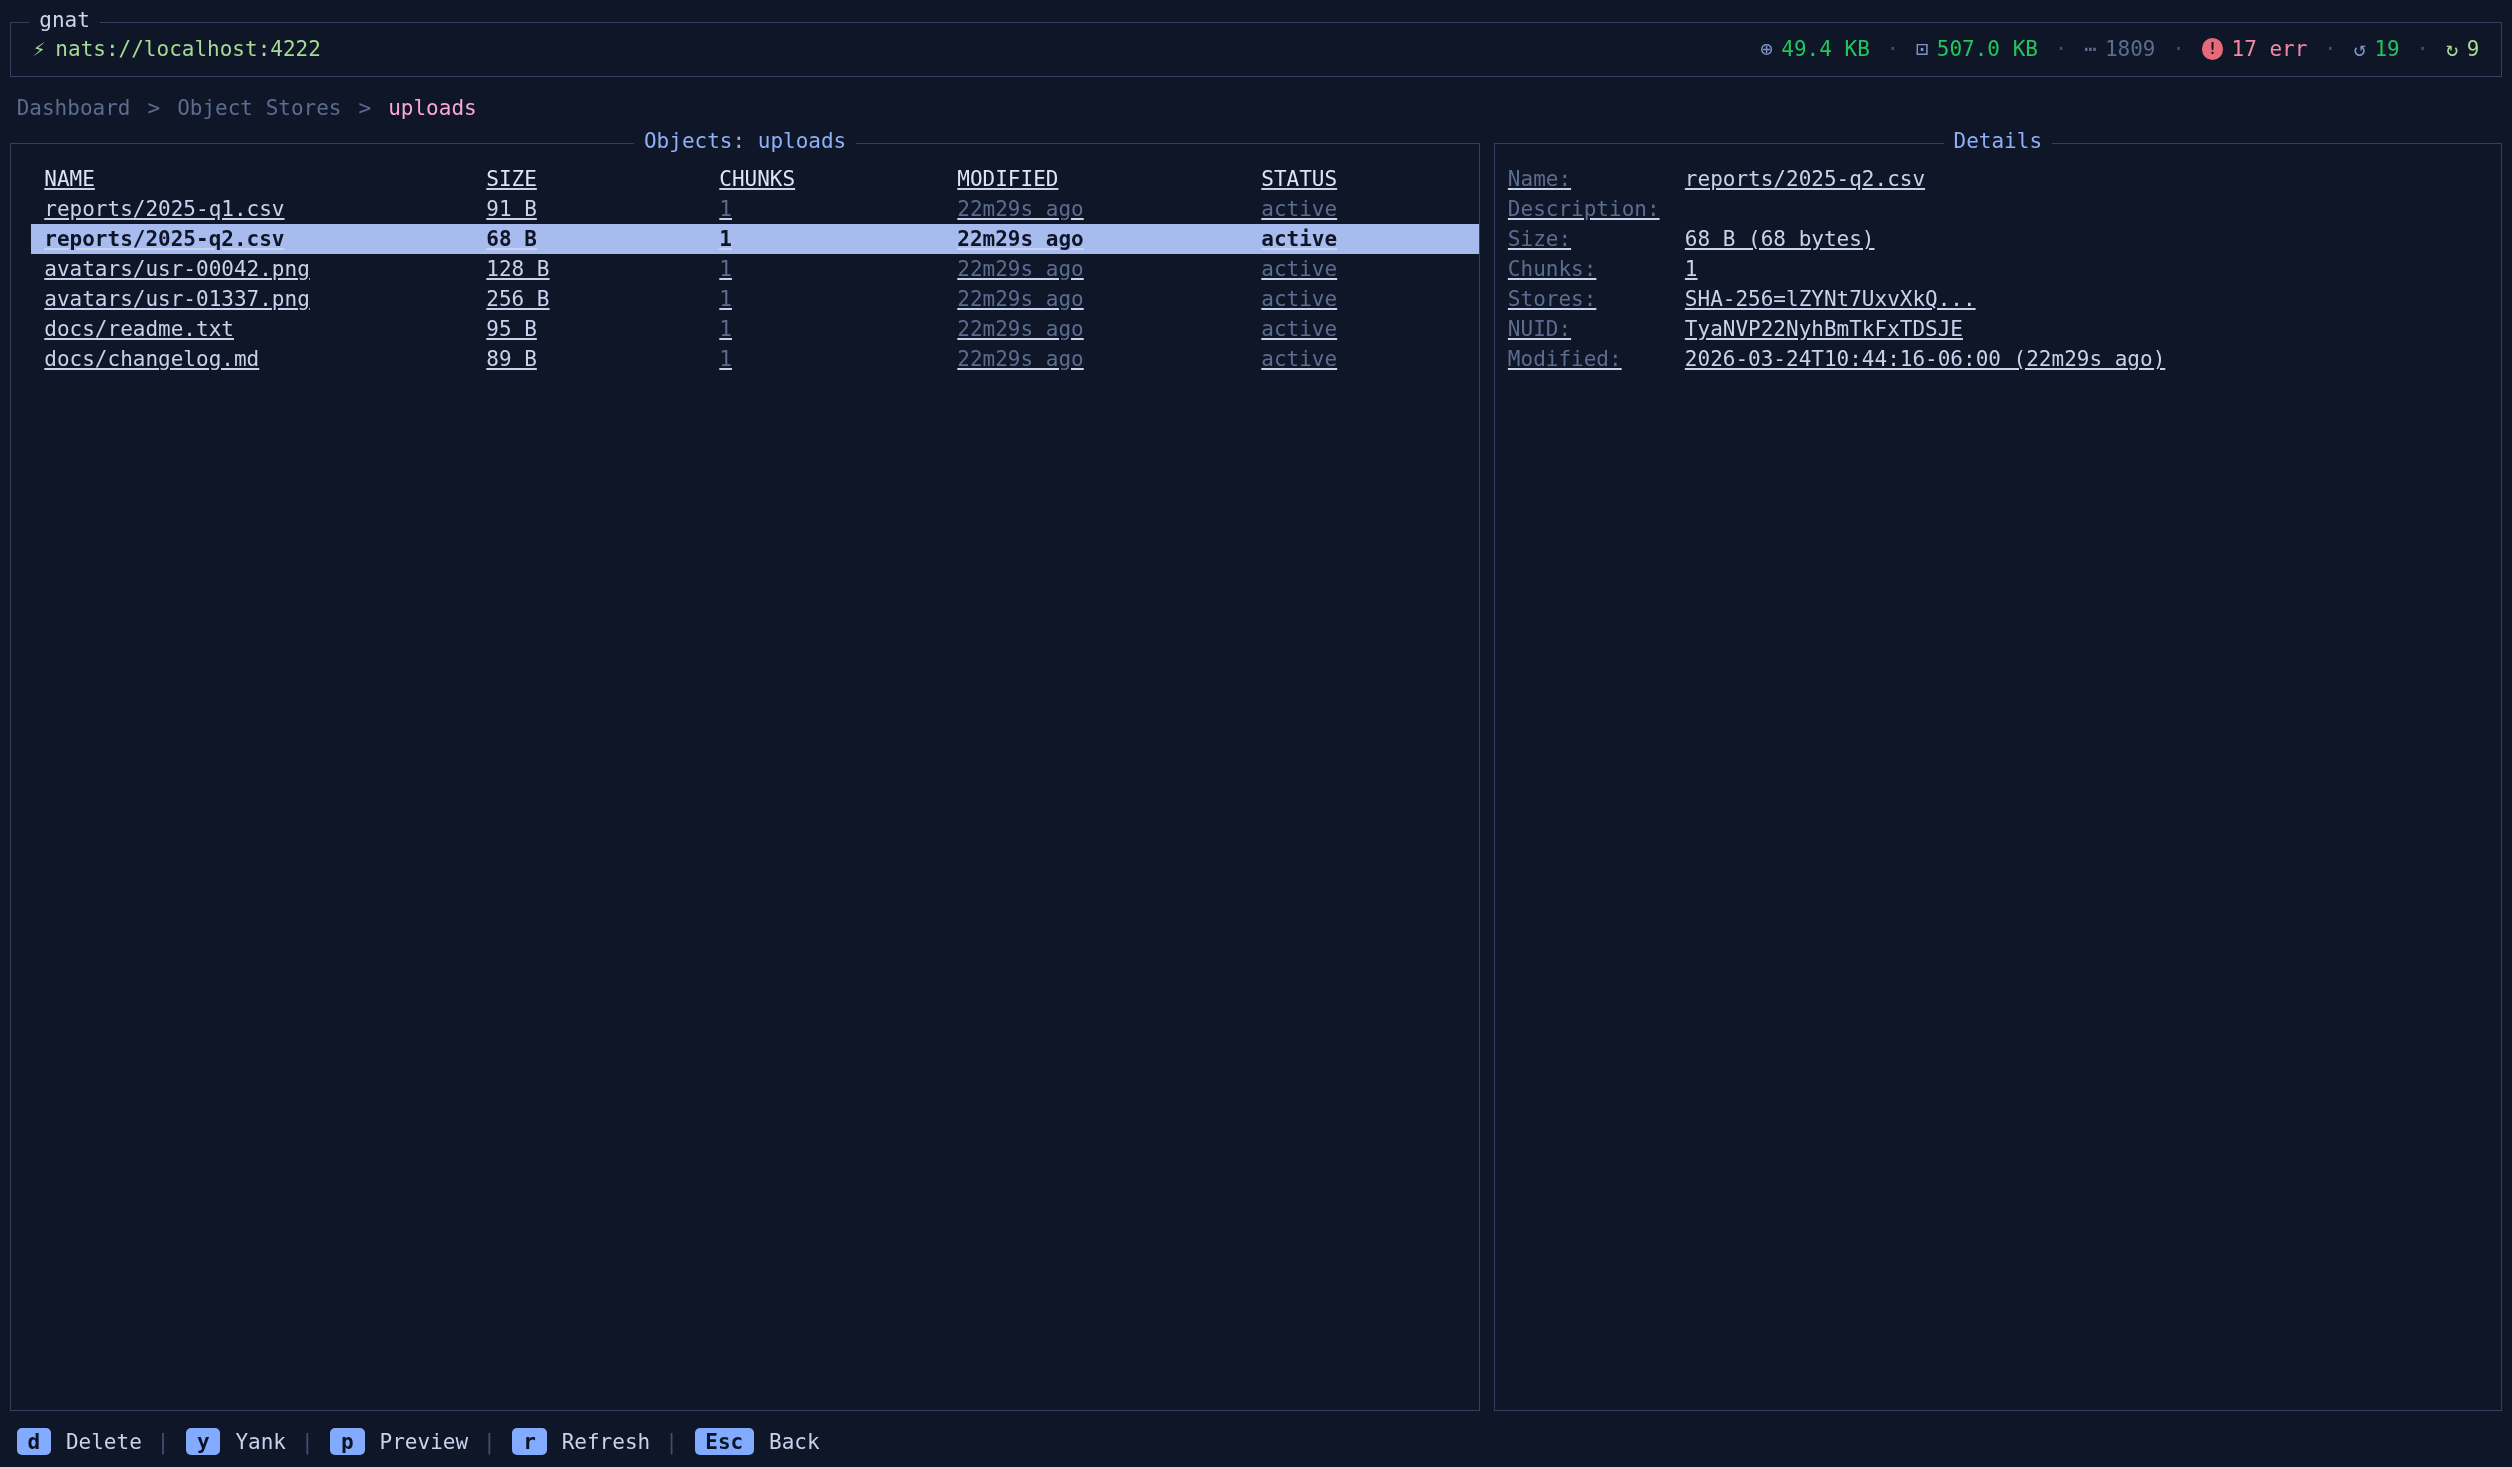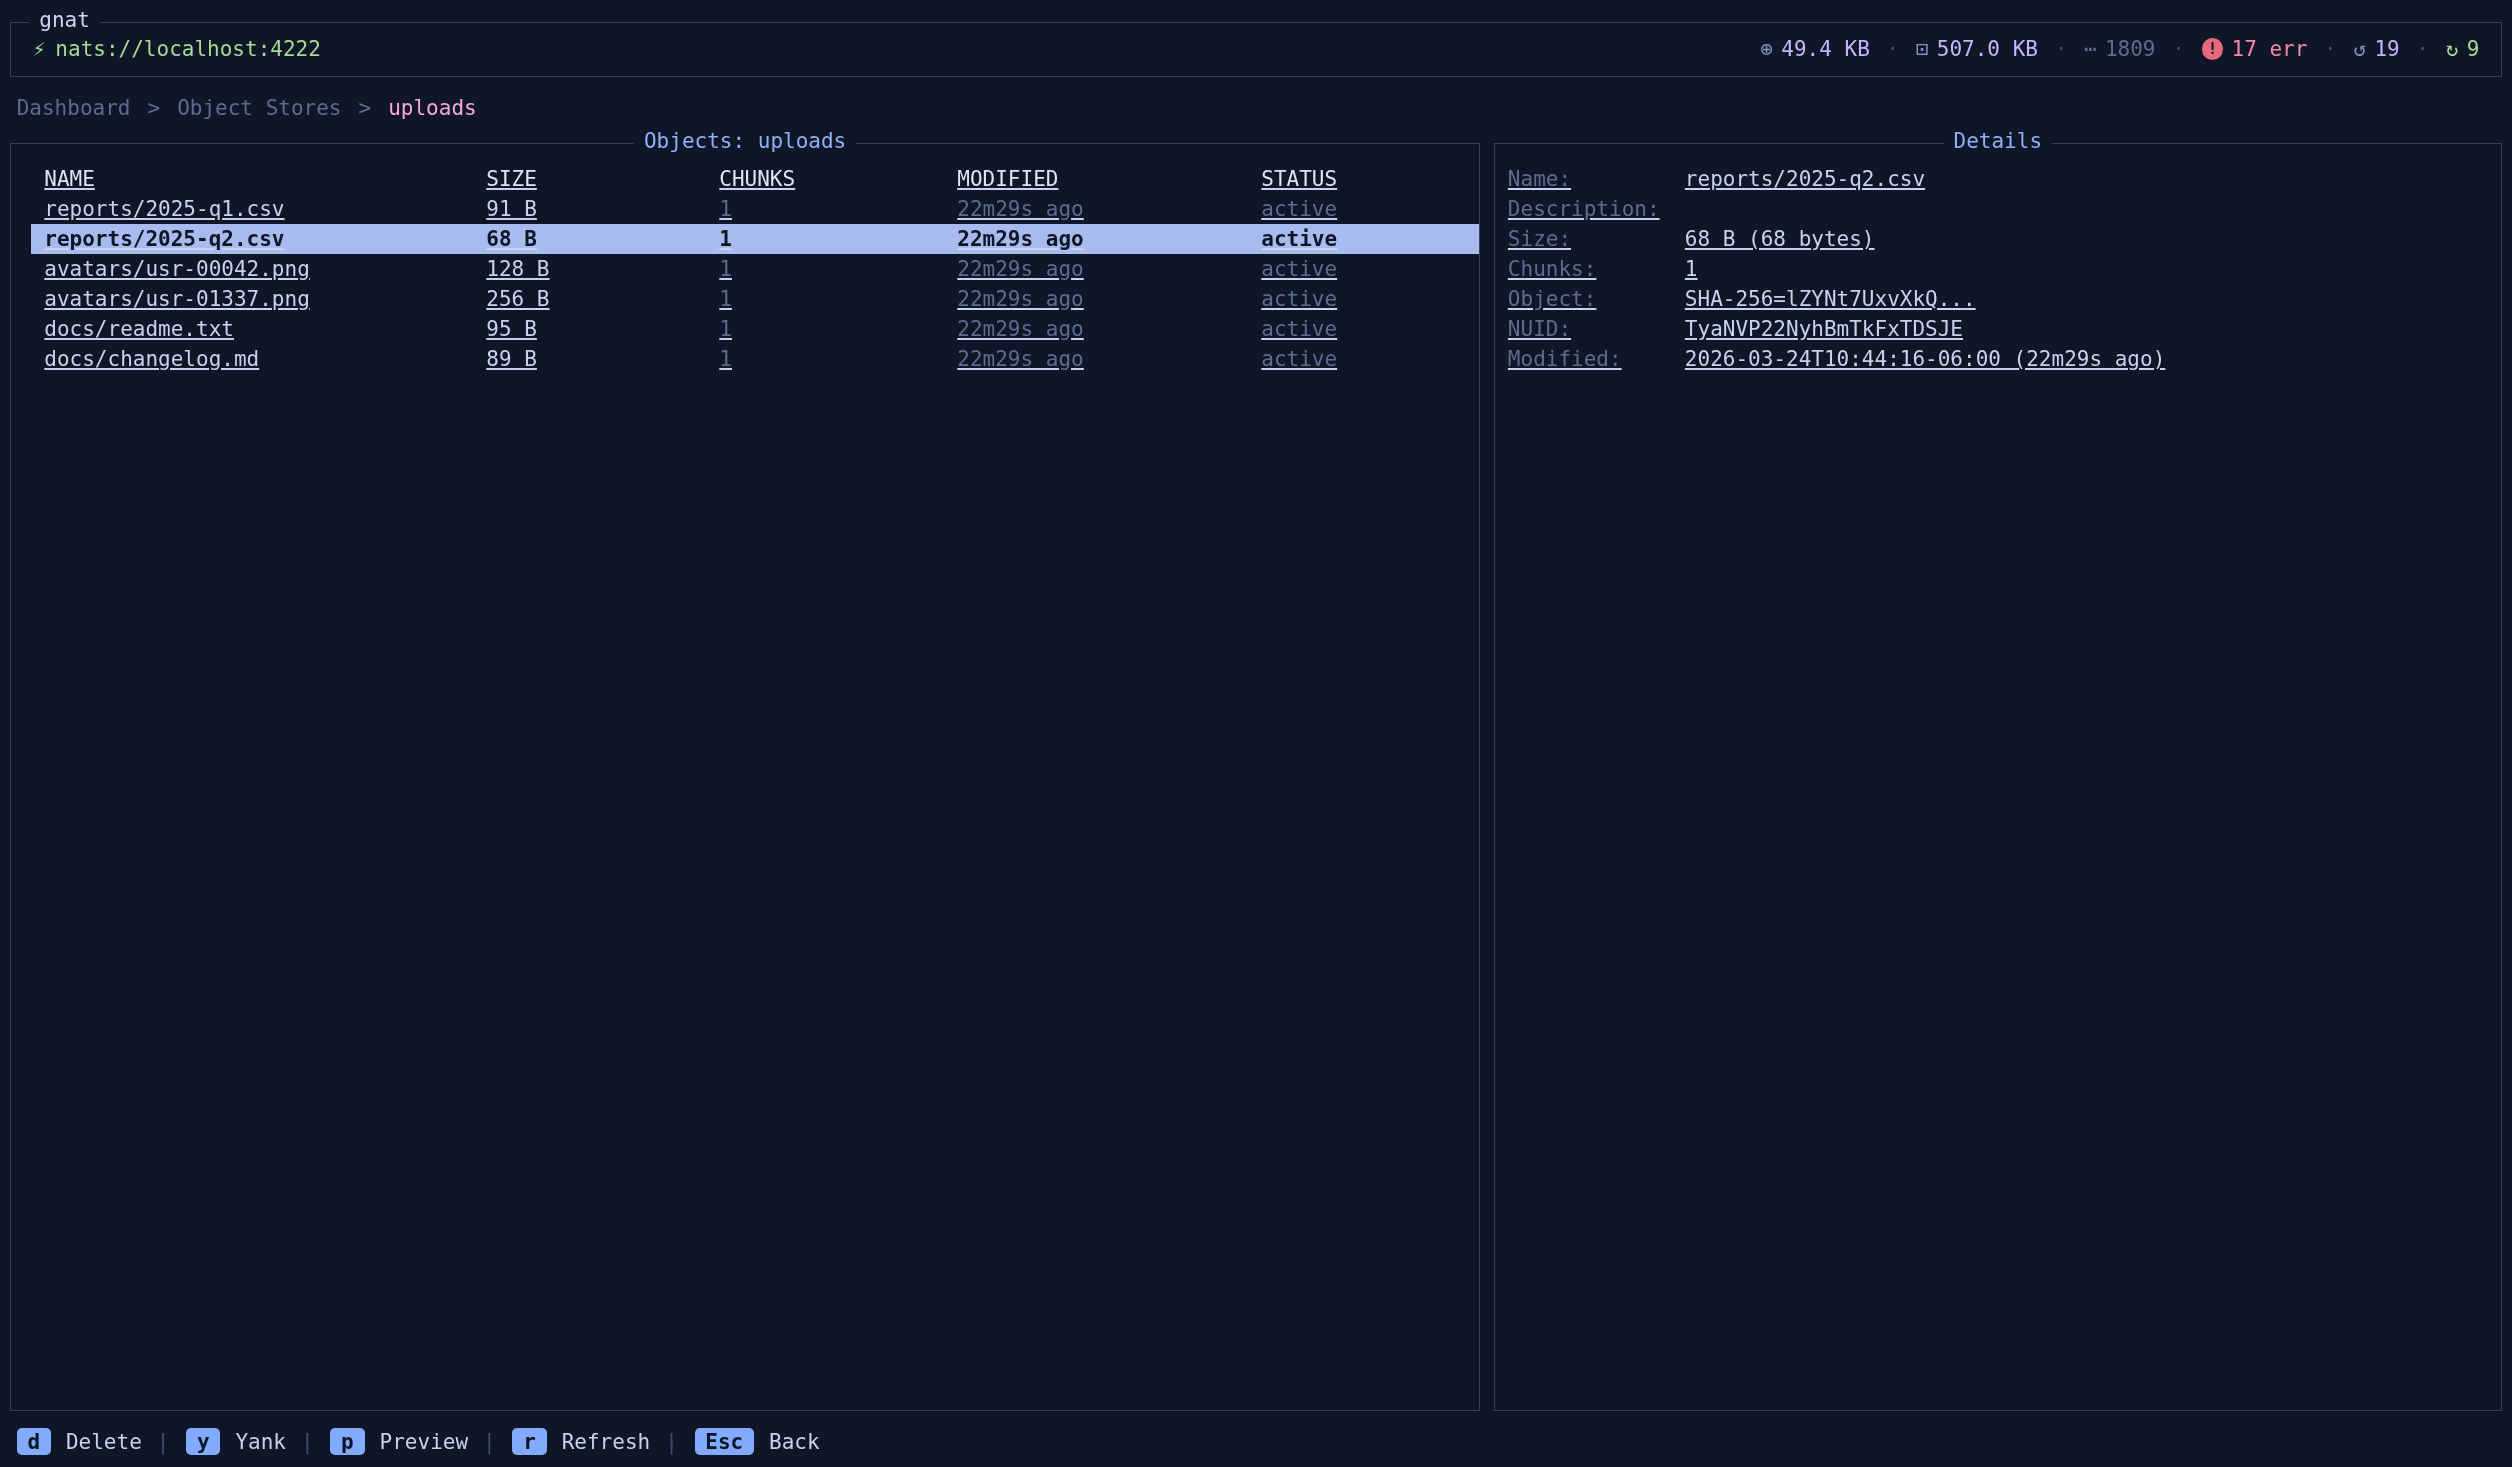--- a/index.html
+++ b/index.html
@@ -24,21 +24,21 @@
     margin-top:21.7px; height:55px; flex:0 0 auto;
     display:flex; align-items:center; justify-content:space-between;
     padding:0 21.7px;
   }
   .conn { display:flex; align-items:center; gap:10px; }
   .icon-green { color:#a6da95; }
   .conn-url { color:#a6da95; }
   .stats { display:flex; align-items:center; gap:16.7px; }
   .stat { display:flex; align-items:center; gap:8.3px; }
   .stat .ic { color:#7e93c4; }
-  .stat .sv { color:#c4b5fd; }
+  .stat .sv { color:#22c55e; }
   .stat.muted .ic, .stat.muted .sv { color:#5c6c90; }
   .stat.error .sv { color:#f38ba8; }
   .stat.green .ic, .stat.green .sv { color:#a6da95; }
   .err-badge {
     display:inline-flex; align-items:center; justify-content:center;
     width:21.7px; height:21.7px; border-radius:50%;
     background:#e66a79; color:#12101d; font-weight:bold; font-size:15px;
   }
   .sdot { color:#3f4f6e; }
 
@@ -218,21 +218,21 @@
             <span class="flabel">Size:</span>
             <span class="fvalue">68 B (68 bytes)</span>
           </div>
 
           <div class="field">
             <span class="flabel">Chunks:</span>
             <span class="fvalue">1</span>
           </div>
 
           <div class="field">
-            <span class="flabel">Object:</span>
+            <span class="flabel">Stores:</span>
             <span class="fvalue">SHA-256=lZYNt7UxvXkQ...</span>
           </div>
 
           <div class="field">
             <span class="flabel">NUID:</span>
             <span class="fvalue">TyaNVP22NyhBmTkFxTDSJE</span>
           </div>
 
           <div class="field">
             <span class="flabel">Modified:</span>

